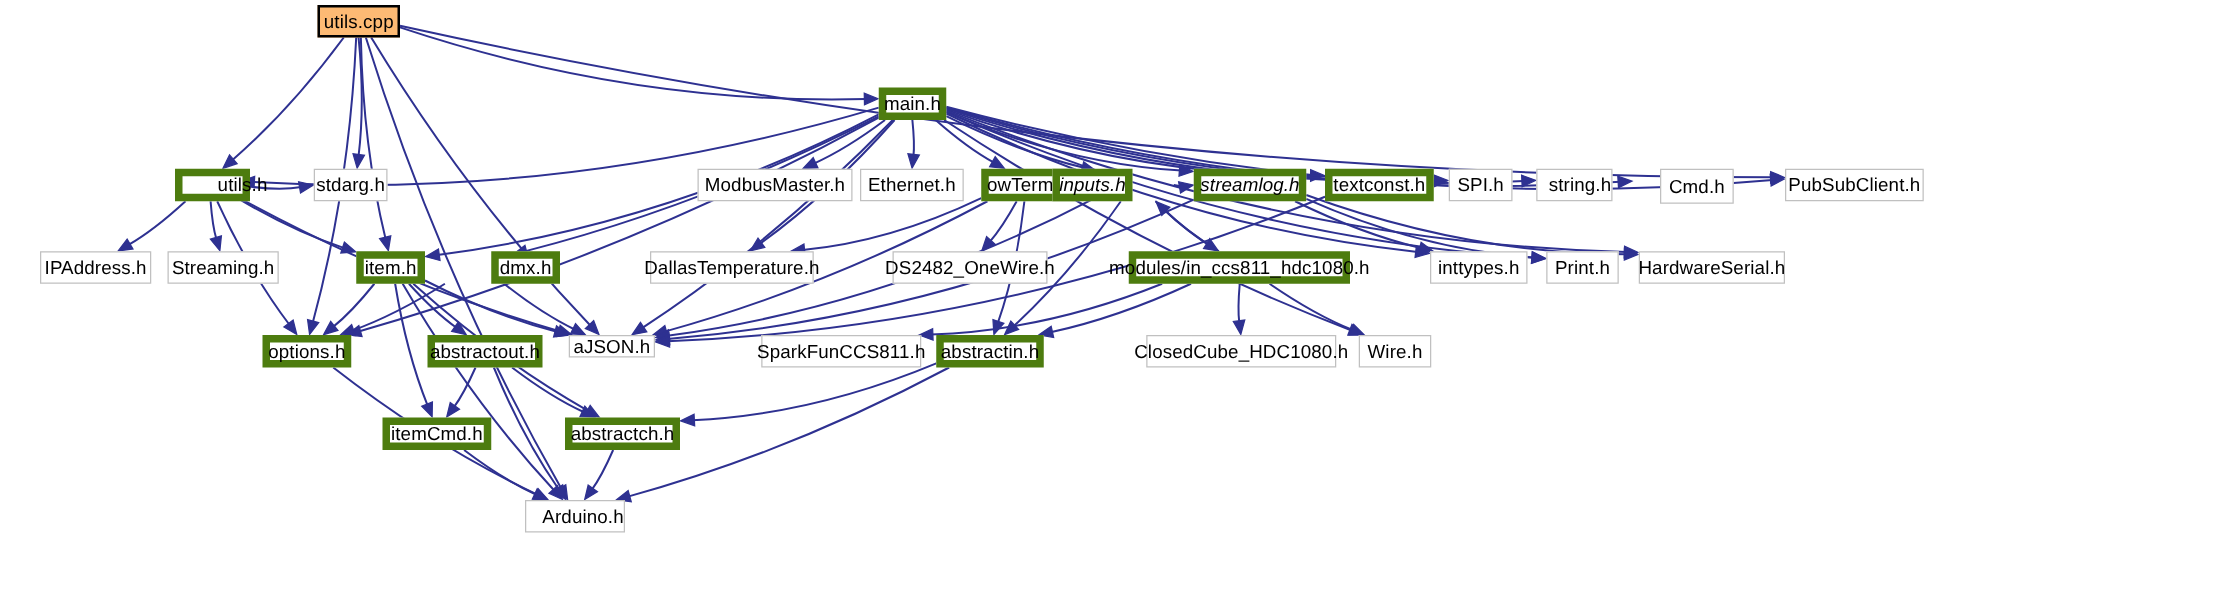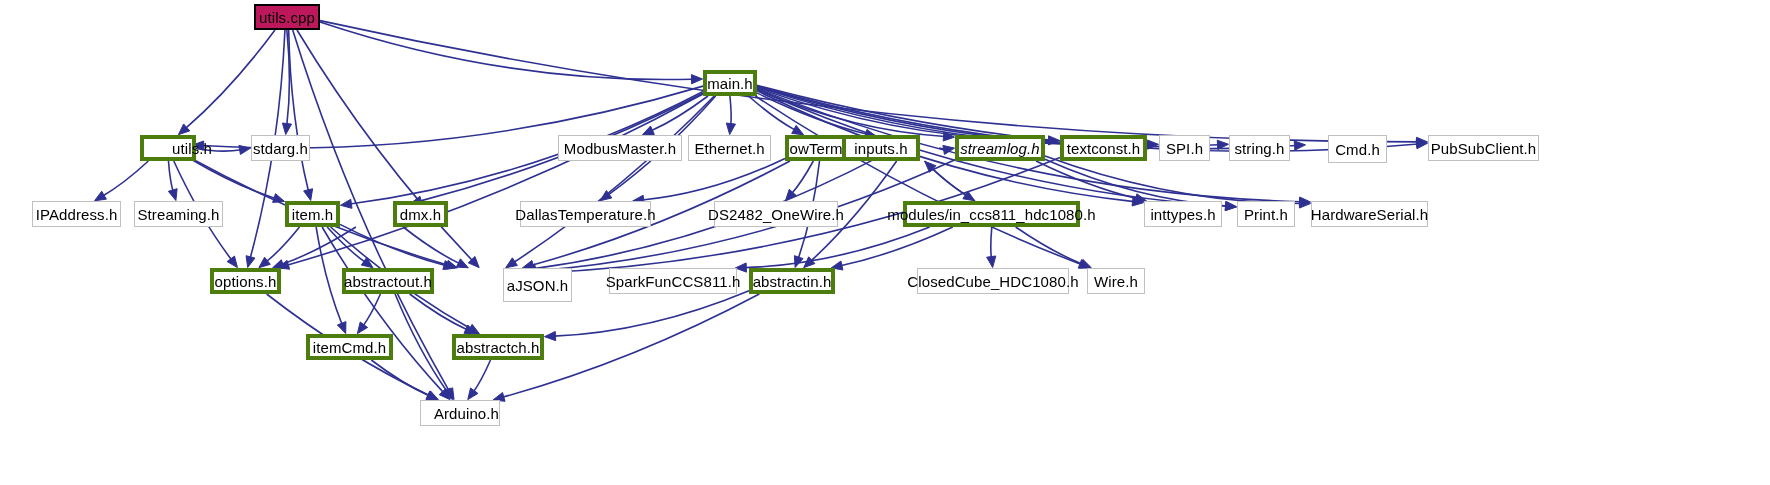--- a/index.html
+++ b/index.html
@@ -40,25 +40,25 @@
     justify-content: center;
     background: #ffffff;
     border: 1px solid #c0c0c0;
     color: #000000;
     font-size: 15px;
     line-height: 1;
     white-space: nowrap;
     letter-spacing: 0.1px;
   }
   .node-box.emph {
-    border: 4px solid #4d7c0f;
+    border: 6px solid #4d7c0f;
   }
   .node-box.root {
     border: 2px solid #000000;
-    background: #be185d;
+    background: #fdba74;
     text-align: center;
   }
 </style>
 </head>
 <body>
 
 <div id="graph-root">
   <svg id="graph-svg" viewBox="0 0 1770 485" preserveAspectRatio="none">
       <path d="M 320 21.916478555304742 Q 506.47863656884874 84.15095259593679 693.0020681601374 79.18079557584126" class="edge-path"></path>
       <polygon points="702.5001034080069,78.98759508353247 691.5959280962232,83.81034956306893 691.4088286720927,74.6122522703953" class="arrow-head"></polygon>
@@ -212,33 +212,33 @@
       </div>
       <div class="node-box " style="left: 558px; top: 135px; width: 124px; height: 26px;">
         <span>ModbusMaster.h</span>
       </div>
       <div class="node-box " style="left: 688px; top: 135px; width: 83px; height: 26px;">
         <span>Ethernet.h</span>
       </div>
       <div class="node-box emph" style="left: 785px; top: 135px; width: 75px; height: 26px;">
         <span>owTerm.h</span>
       </div>
-      <div class="node-box emph" style="left: 842px; top: 135px; width: 78px; height: 26px;">
+      <div class="node-box emph" style="left: 842px; top: 135px; width: 64px; height: 26px; font-style: italic;">
         <span>inputs.h</span>
       </div>
       <div class="node-box emph" style="left: 955px; top: 135px; width: 90px; height: 26px; font-style: italic;">
         <span>streamlog.h</span>
       </div>
       <div class="node-box emph" style="left: 1060px; top: 135px; width: 87px; height: 26px;">
         <span>textconst.h</span>
       </div>
       <div class="node-box " style="left: 1159px; top: 135px; width: 51px; height: 26px;">
         <span>SPI.h</span>
       </div>
-      <div class="node-box " style="left: 1229px; top: 135px; width: 61px; height: 26px;">
+      <div class="node-box " style="left: 1229px; top: 135px; width: 61px; height: 26px; justify-content: flex-end;">
         <span>string.h</span>
       </div>
       <div class="node-box " style="left: 1328px; top: 135px; width: 59px; height: 28px;">
         <span>Cmd.h</span>
       </div>
       <div class="node-box " style="left: 1428px; top: 135px; width: 111px; height: 26px;">
         <span>PubSubClient.h</span>
       </div>
       <div class="node-box " style="left: 32px; top: 201px; width: 89px; height: 26px;">
         <span>IPAddress.h</span>
@@ -269,21 +269,21 @@
       </div>
       <div class="node-box " style="left: 1311px; top: 201px; width: 117px; height: 26px; align-items: center;">
         <span>HardwareSerial.h</span>
       </div>
       <div class="node-box emph" style="left: 210px; top: 268px; width: 71px; height: 26px;">
         <span>options.h</span>
       </div>
       <div class="node-box emph" style="left: 342px; top: 268px; width: 92px; height: 26px;">
         <span>abstractout.h</span>
       </div>
-      <div class="node-box " style="left: 455px; top: 268px; width: 69px; height: 34px; margin-left: 48px;">
+      <div class="node-box " style="left: 455px; top: 268px; width: 69px; height: 18px;">
         <span>aJSON.h</span>
       </div>
       <div class="node-box " style="left: 609px; top: 268px; width: 128px; height: 26px;">
         <span>SparkFunCCS811.h</span>
       </div>
       <div class="node-box emph" style="left: 749px; top: 268px; width: 86px; height: 26px;">
         <span>abstractin.h</span>
       </div>
       <div class="node-box " style="left: 917px; top: 268px; width: 152px; height: 26px;">
         <span>ClosedCube_HDC1080.h</span>

